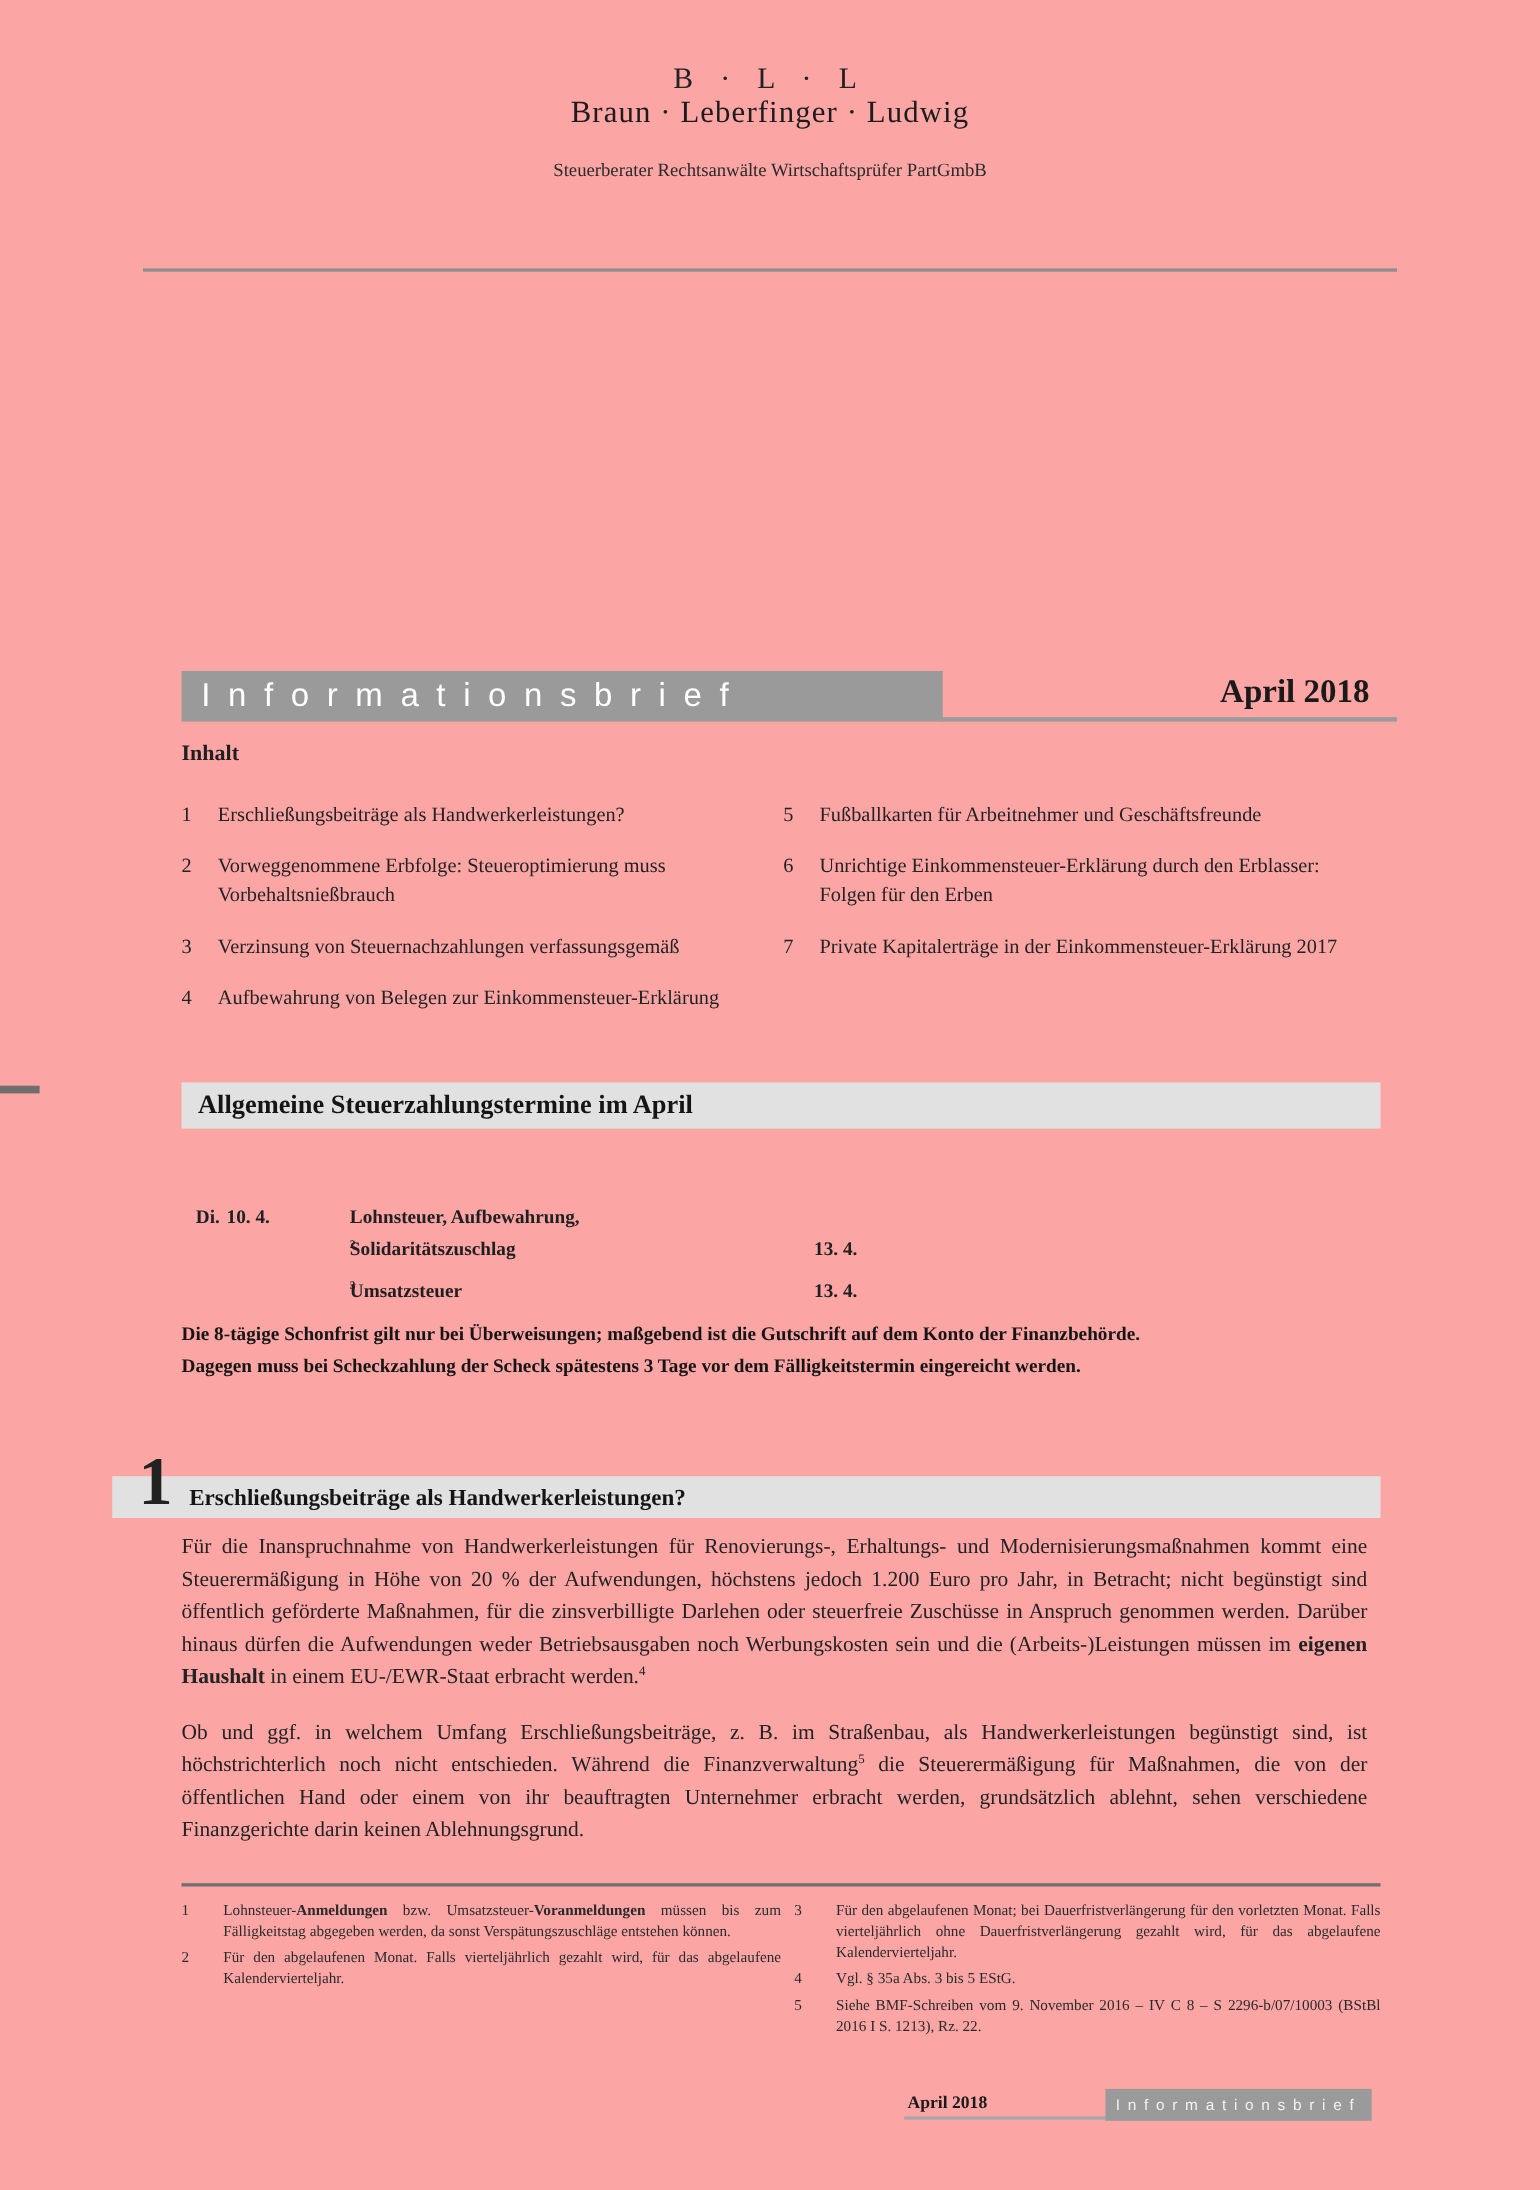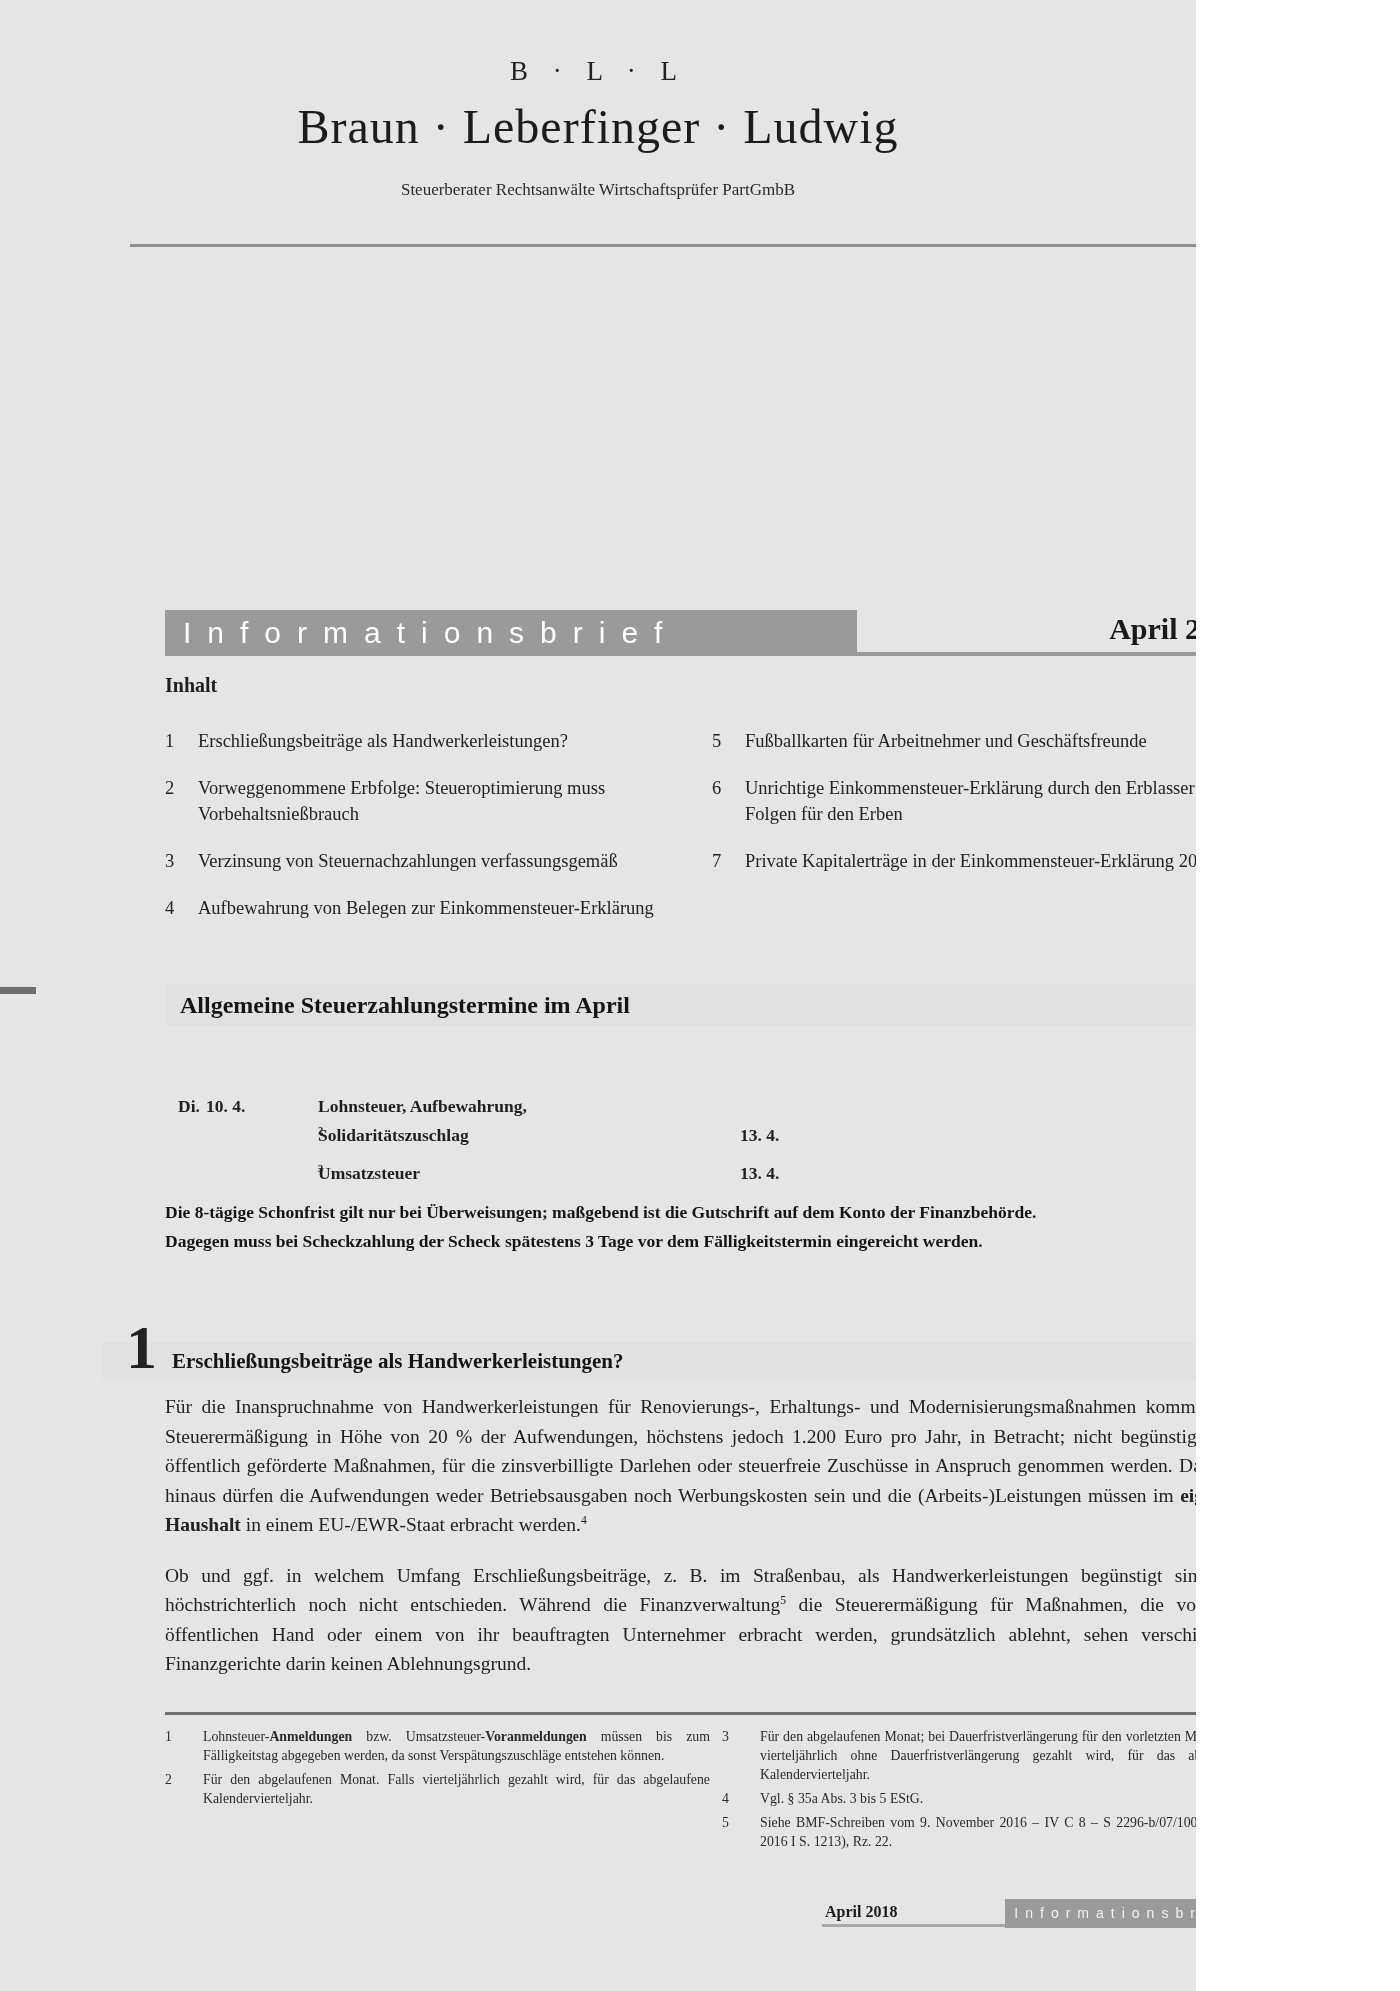--- a/index.html
+++ b/index.html
@@ -1,23 +1,23 @@
 <!DOCTYPE html>
 <html lang="de"><head>
 <meta charset="utf-8">
 <style>
   html,body{margin:0;padding:0;background:#ffffff;}
   .page{
-    position:relative;width:1196px;height:1991px;background:#e5e5e5;
+    position:relative;width:1400px;height:1991px;background:#fca5a5;
     font-family:"Liberation Serif",serif;color:#1f1f1f;overflow:hidden;
   }
   
   .masthead{position:absolute;top:56px;left:0;width:100%;text-align:center;}
   .monogram{font-size:27px;letter-spacing:9px;color:#222;}
-  .firm-name{font-size:48px;margin-top:12px;letter-spacing:1px;color:#1c1c1c;}
+  .firm-name{font-size:28px;letter-spacing:1px;color:#1c1c1c;}
   .firm-subtitle{font-size:17px;margin-top:26px;color:#2a2a2a;}
   .header-rule{position:absolute;top:244px;left:130px;width:1140px;height:3px;background:#8f8f8f;}
   .fold-mark{position:absolute;top:987px;left:0;width:36px;height:7px;background:#6e6e6e;}
 
   
   .banner-box{
     position:absolute;top:610px;left:165px;width:692px;height:46px;background:#9a9a9a;
     font-family:"Liberation Sans",sans-serif;color:#ffffff;font-size:30px;
     letter-spacing:16px;line-height:46px;padding-left:18px;box-sizing:border-box;
     white-space:nowrap;overflow:hidden;

